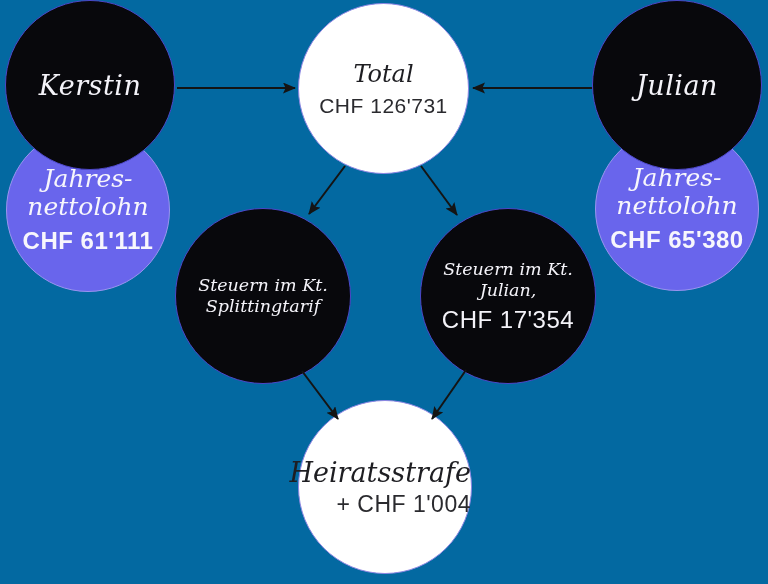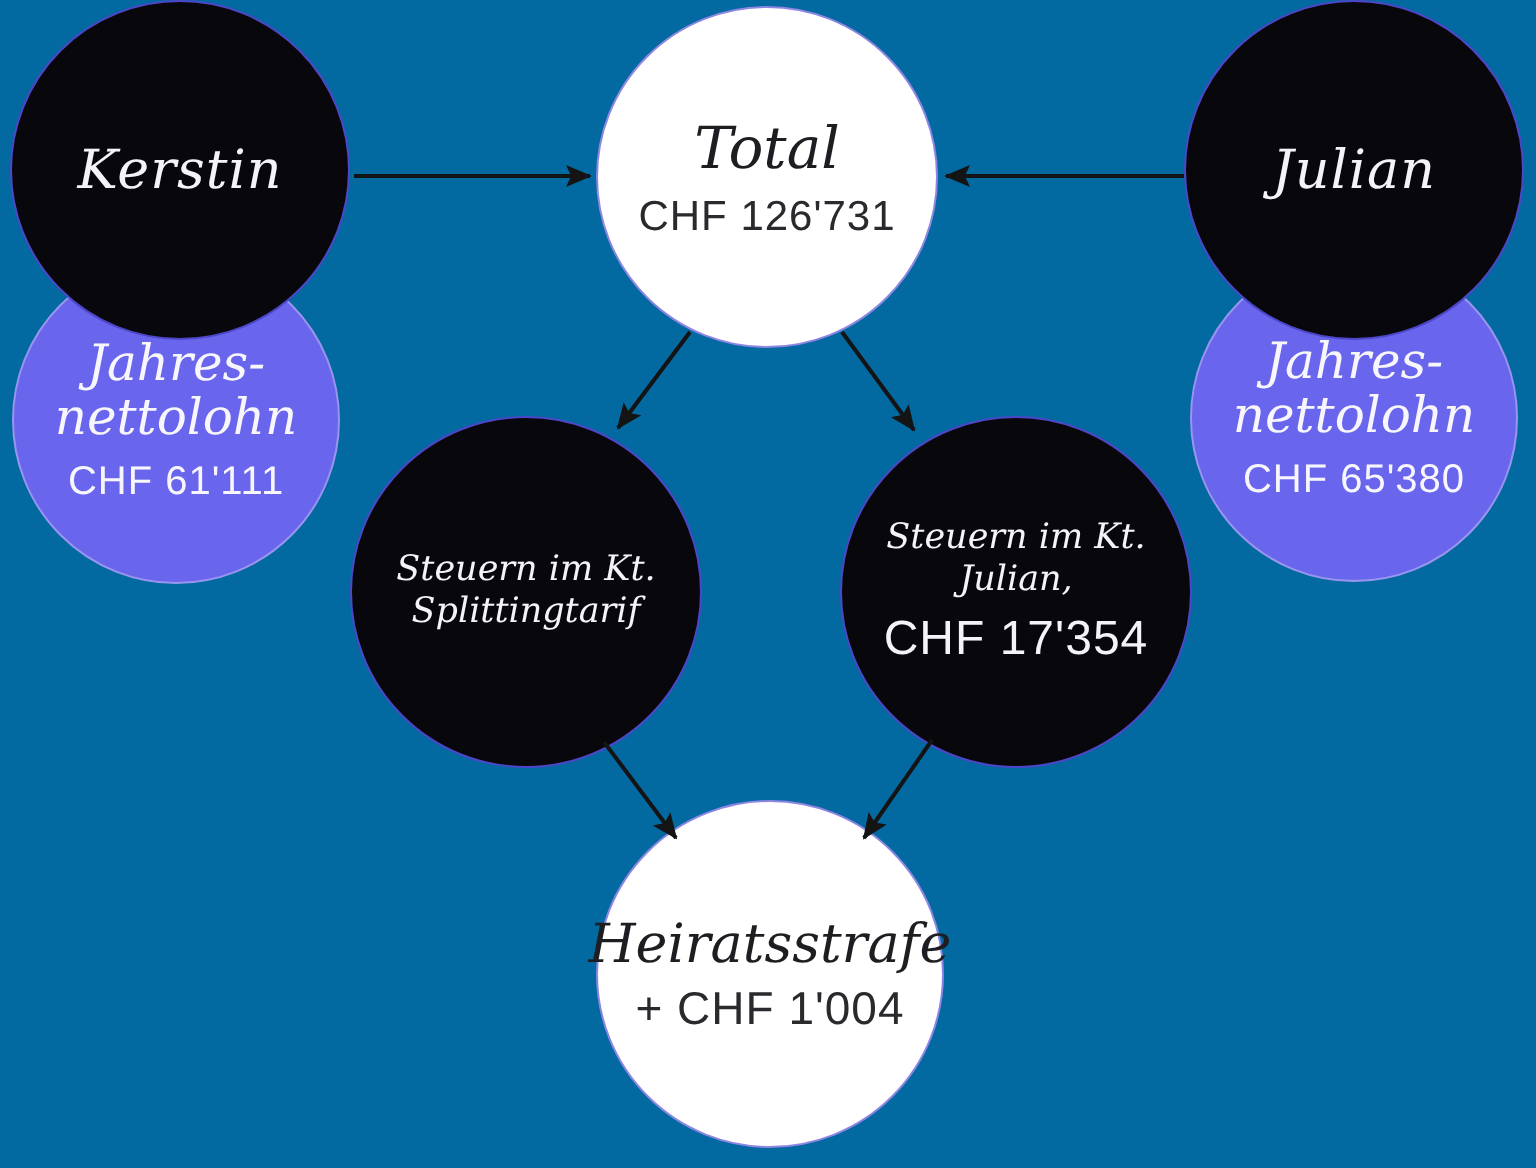--- a/index.html
+++ b/index.html
@@ -45,30 +45,30 @@
     border: 1.4px solid #8d86e3;
     color: #1e1e22;
     z-index: 1;
   }
   .serif {
     font-family: "DejaVu Serif", "Liberation Serif", serif;
     font-style: italic;
     font-weight: 400;
   }
   .name-title { font-size: 27px; letter-spacing: 0.5px; }
-  .total-title { font-size: 29px; margin-bottom: 2px; }
+  .total-title { font-size: 24px; margin-bottom: 2px; }
   .salary-line { font-size: 25px; line-height: 1.1; }
   .tax-line { font-size: 17.5px; line-height: 1.2; text-align: center; }
   .amount {
     font-family: "Liberation Sans", sans-serif;
     font-style: normal;
     letter-spacing: 0.5px;
   }
   .amount.big { font-size: 21px; margin-top: 4px; }
-  .amount.salary { font-size: 20px; margin-top: 7px; }
+  .amount.salary { font-size: 24px; margin-top: 7px; font-weight: bold; }
   .amount.tax { font-size: 24px; margin-top: 5px; }
   .amount.penalty { font-size: 23px; margin-top: 3px; color: #222227; }
   .penalty-title { font-size: 27px; }
   .white .amount { color: #2a2a2e; }
 </style>
 </head>
 <body>
 
 <div class="stage">
 
@@ -115,18 +115,18 @@
     <div class="serif tax-line">Steuern im Kt.</div>
     <div class="serif tax-line">Splittingtarif</div>
   </div>
 
   <div class="node black" style="left:420px; top:208px; width:176px; height:176px;">
     <div class="serif tax-line">Steuern im Kt.</div>
     <div class="serif tax-line">Julian,</div>
     <div class="amount tax">CHF 17'354</div>
   </div>
 
-  <div class="node white" style="left:298px; top:400px; width:174px; height:174px;">
+  <div class="node white" style="left:298px; top:400px; width:174px; height:174px;align-items:flex-end;">
     <div class="serif penalty-title">Heiratsstrafe</div>
     <div class="amount penalty">+ CHF 1'004</div>
   </div>
 
 </div>
 
 </body></html>

